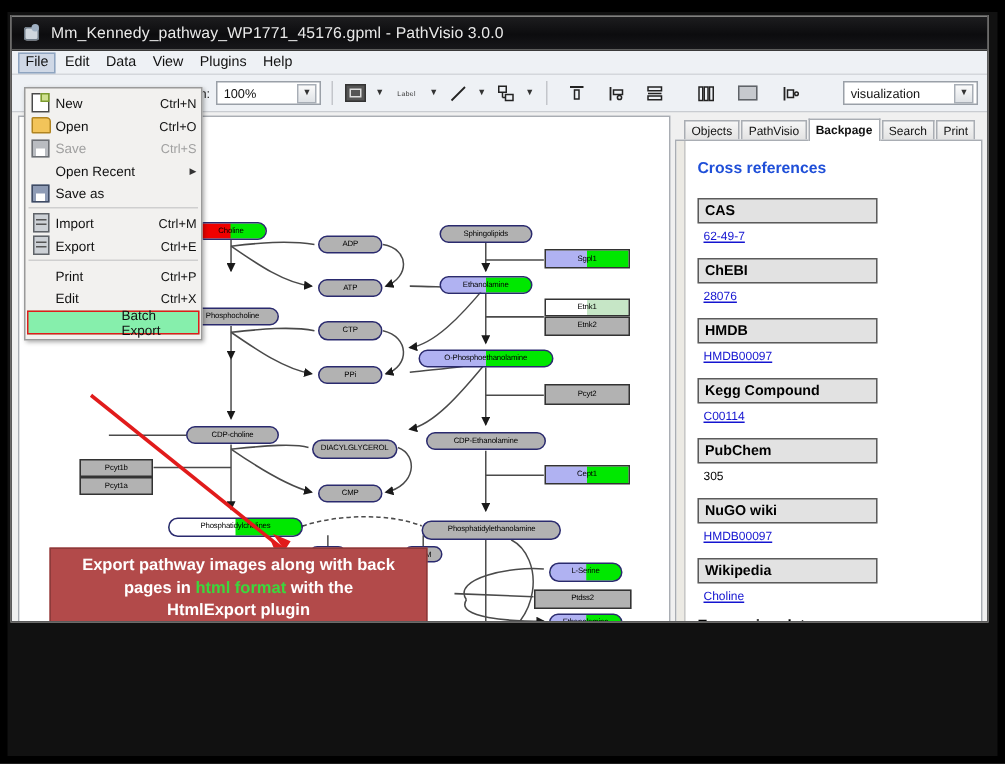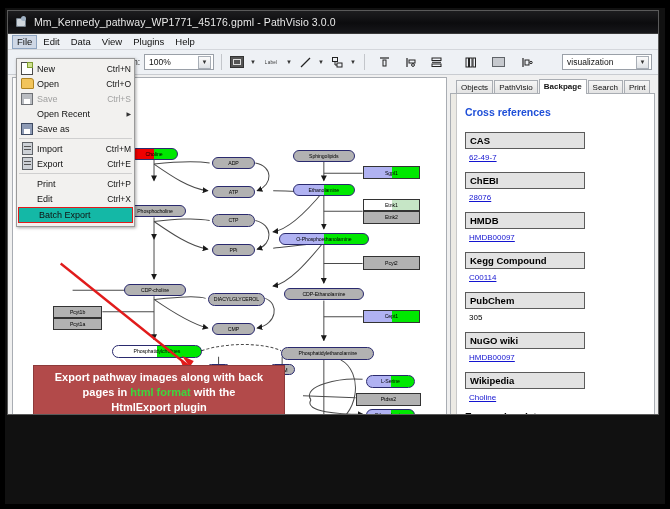--- a/index.html
+++ b/index.html
@@ -69,21 +69,21 @@
   #filemenu{position:absolute;left:8px;top:47px;width:117px;background:#f2f1ef;
             border:1px solid #9a9a9a;box-shadow:1px 1px 3px rgba(0,0,0,.35);z-index:40;padding:2px 0;}
   #filemenu .mrow{display:flex;align-items:center;height:15px;padding:0 3px;position:relative;}
   #filemenu .micon{width:14px;height:12px;display:flex;align-items:center;justify-content:center;margin-right:3px;}
   #filemenu .mlabel{font-size:9px;color:#111;flex:1;}
   #filemenu .mlabel.dis{color:#a0a0a0;}
   #filemenu .mkey{font-size:8.5px;color:#111;margin-left:6px;}
   #filemenu .mkey.dis{color:#a0a0a0;}
   #filemenu .msub{font-size:6px;color:#333;margin-left:6px;}
   #filemenu .msep{height:1px;background:#cfcfcf;margin:2px 2px;}
-  #filemenu .mrow.boxed{border:1.6px solid #e11b1b;margin:1px 1px;height:14px;background:#14b8a6;}
+  #filemenu .mrow.boxed{border:1.6px solid #e11b1b;margin:1px 1px;height:14px;background:#86efac;gap:42px;}
 
   .ic-new{width:10px;height:11px;border:1px solid #4a4a4a;background:#fff;position:relative;}
   .ic-new:after{content:"";position:absolute;right:-1px;top:-1px;width:4px;height:4px;background:#cfe08f;border:1px solid #7c9b2f;}
   .ic-open{width:11px;height:9px;background:#f2c45a;border:1px solid #b08421;border-radius:1px 3px 1px 1px;}
   .ic-save{width:10px;height:10px;background:#b9bcc1;border:1px solid #6d7075;position:relative;}
   .ic-save.on{background:#8e9bb5;border-color:#3f4b63;}
   .ic-save:after{content:"";position:absolute;left:2px;top:5px;right:2px;bottom:0;background:#fff;}
   .ic-imp{width:9px;height:11px;background:#cdd1d6;border:1px solid #5f6368;position:relative;}
   .ic-imp:after{content:"";position:absolute;left:1px;top:3px;right:1px;height:1px;background:#555;box-shadow:0 3px 0 #555;}
   .ic-print{width:11px;height:8px;background:#c6c9ce;border:1px solid #5f6368;}

